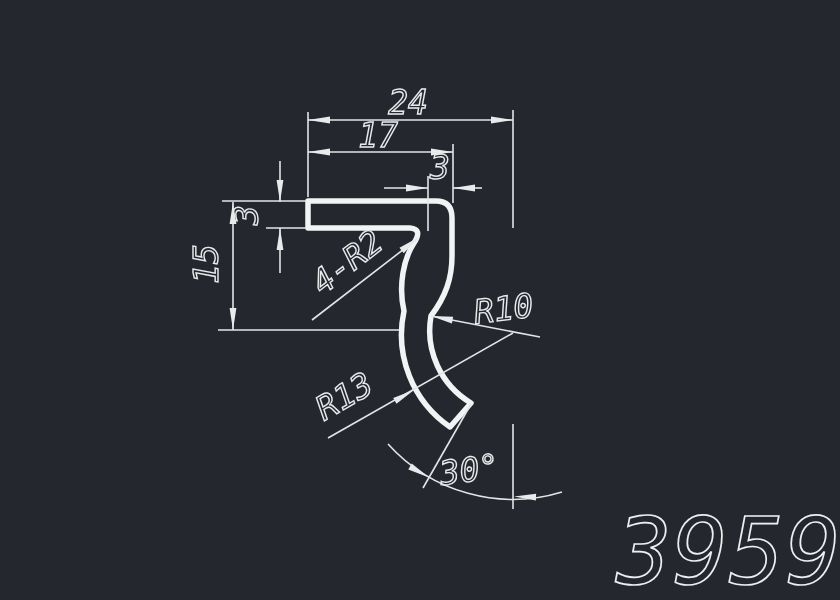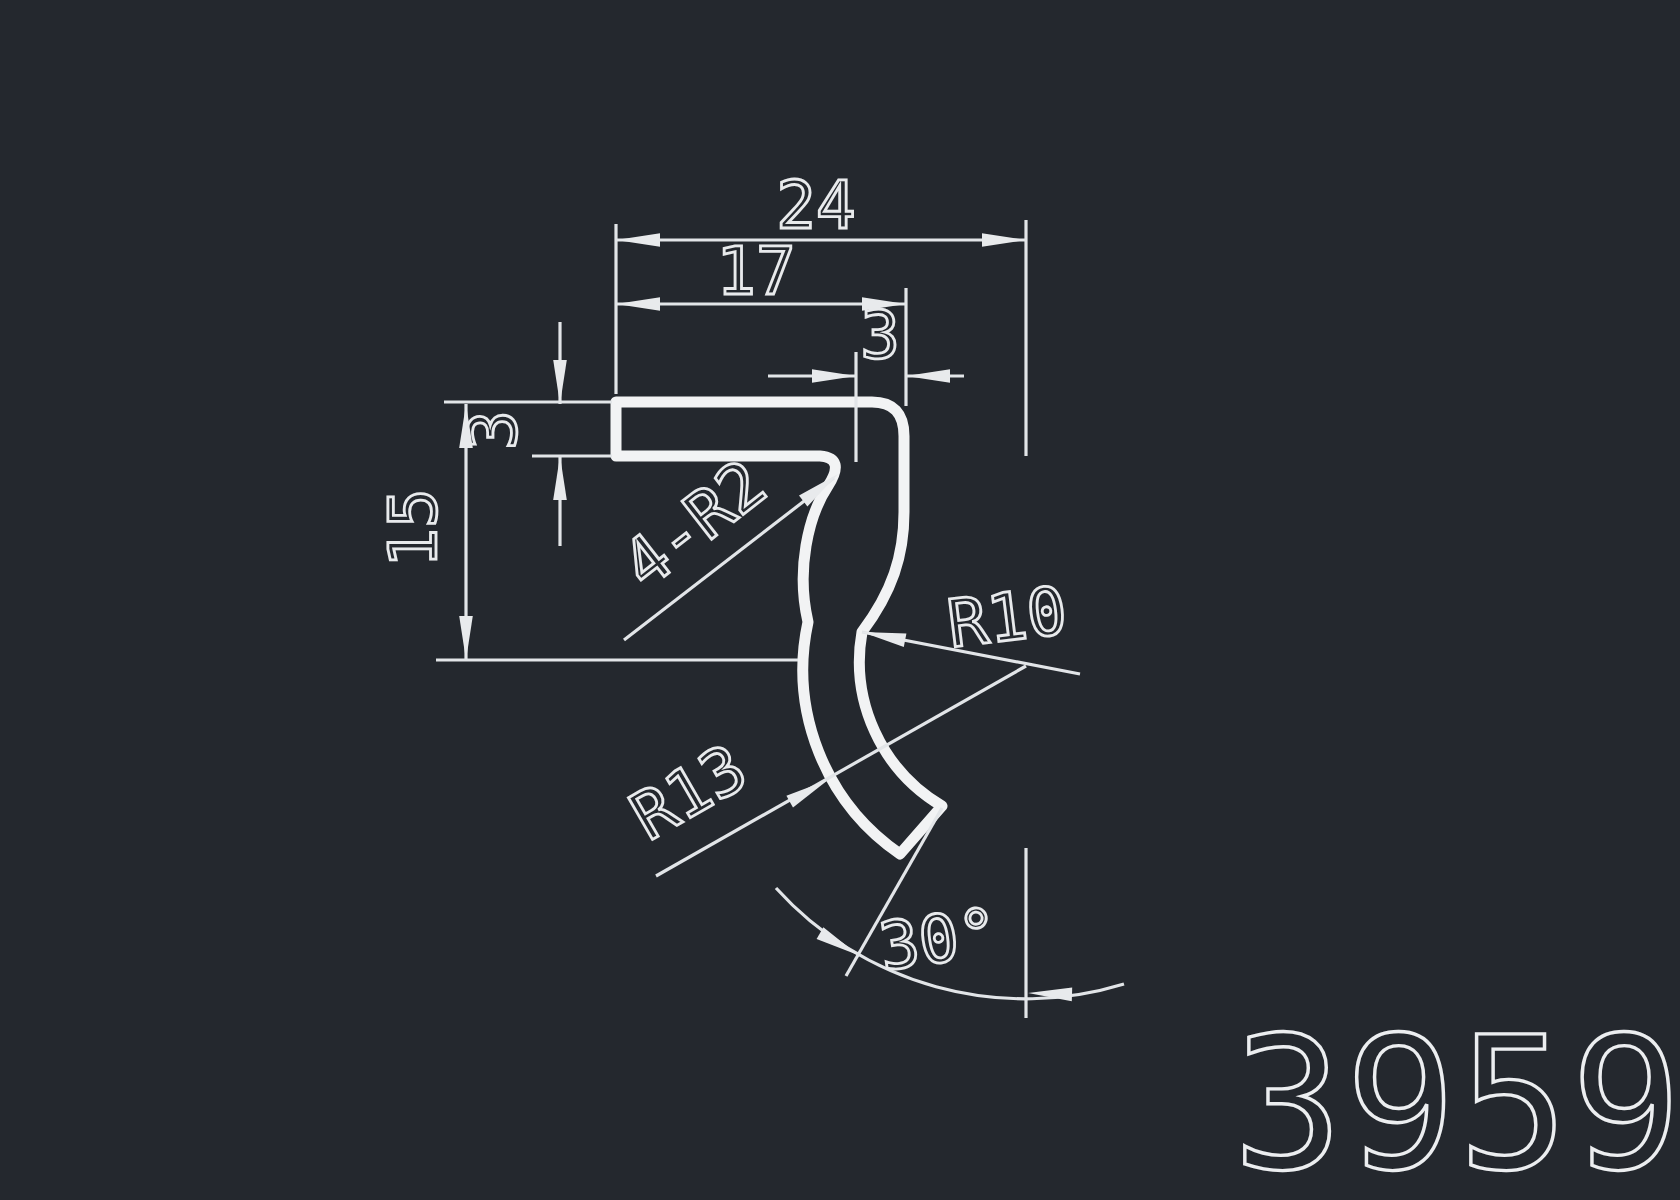--- a/index.html
+++ b/index.html
@@ -2,20 +2,21 @@
 <html><head>
 <meta charset="utf-8">
 <style>
   html,body{margin:0;padding:0;background:#17191d;}
   .canvas{
     position:relative;
     width:840px;height:600px;
     background:#24282e;
     overflow:hidden;
     font-family:"DejaVu Sans Mono", monospace;
+    font-style:italic;
   }
   svg{position:absolute;left:0;top:0;}
   .profile{
     fill:none;stroke:#f2f3f4;stroke-width:5.5;
     stroke-linejoin:round;stroke-linecap:round;
   }
   .dimline{stroke:#e2e5e8;stroke-width:1.6;fill:none;stroke-linecap:butt;}
   .arrow{fill:#e8eaec;stroke:none;}
   .dimtxt{
     font-family:"DejaVu Sans Mono", monospace;

